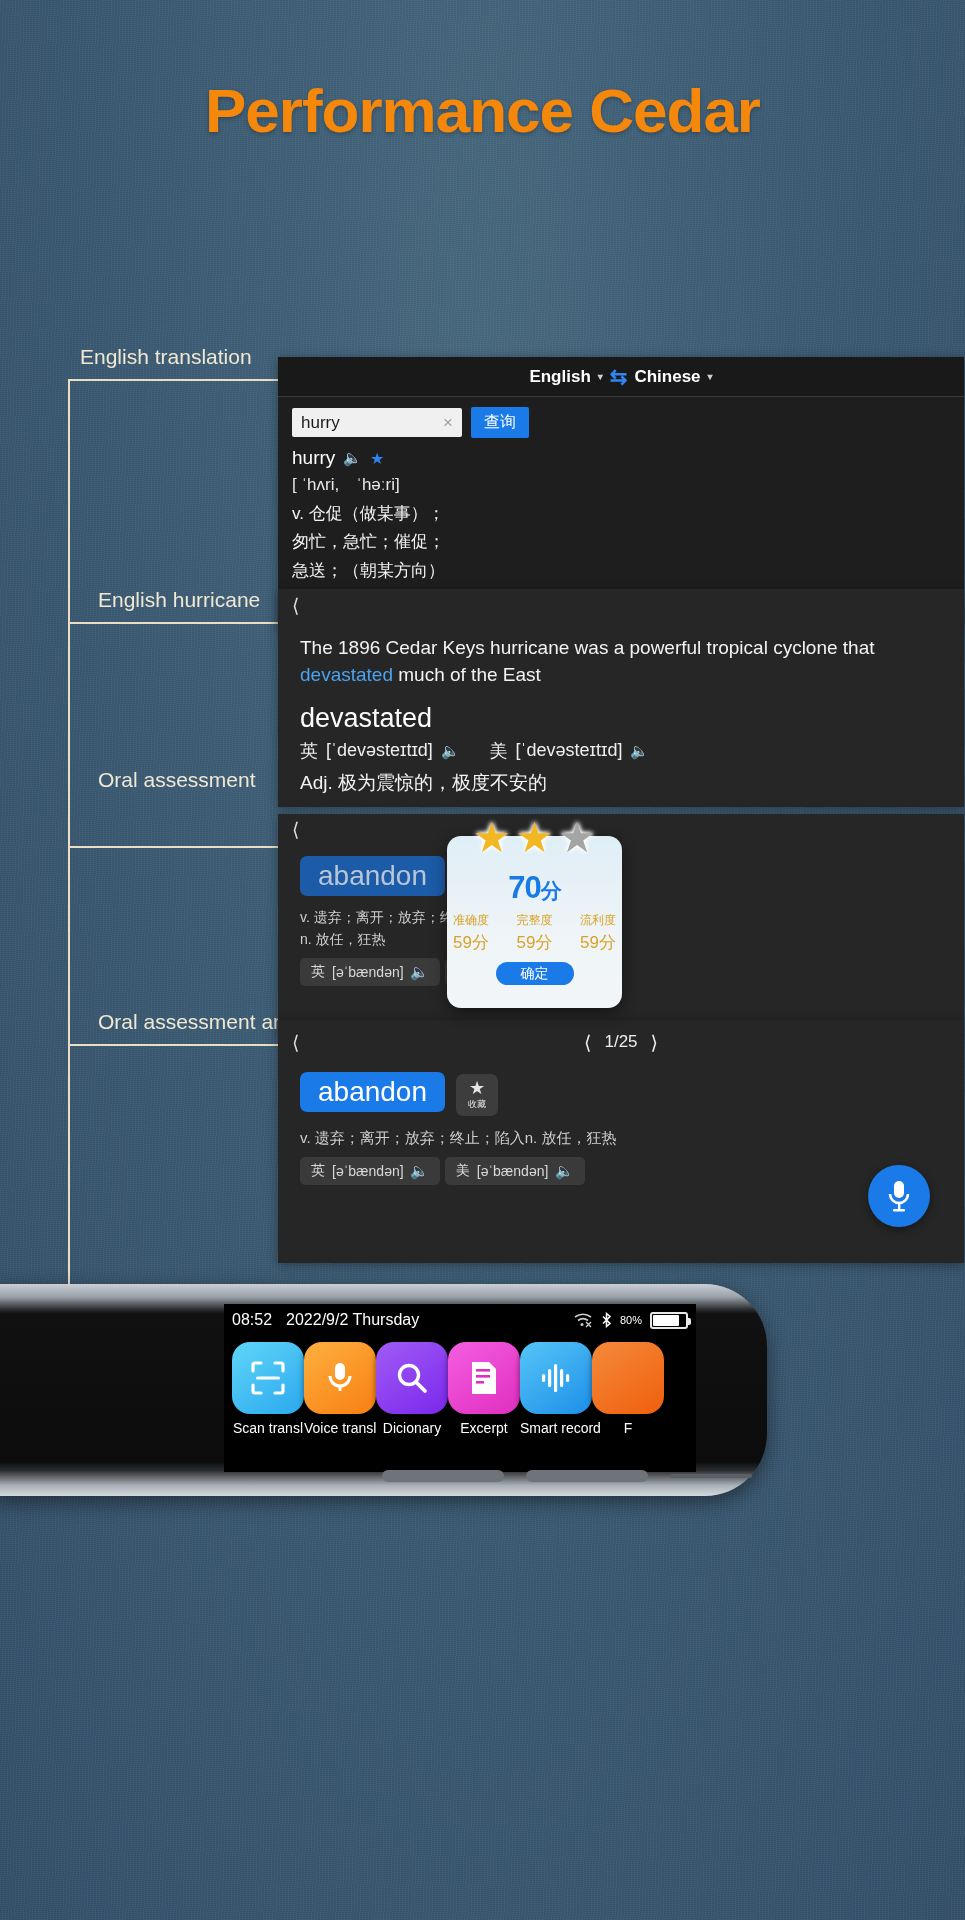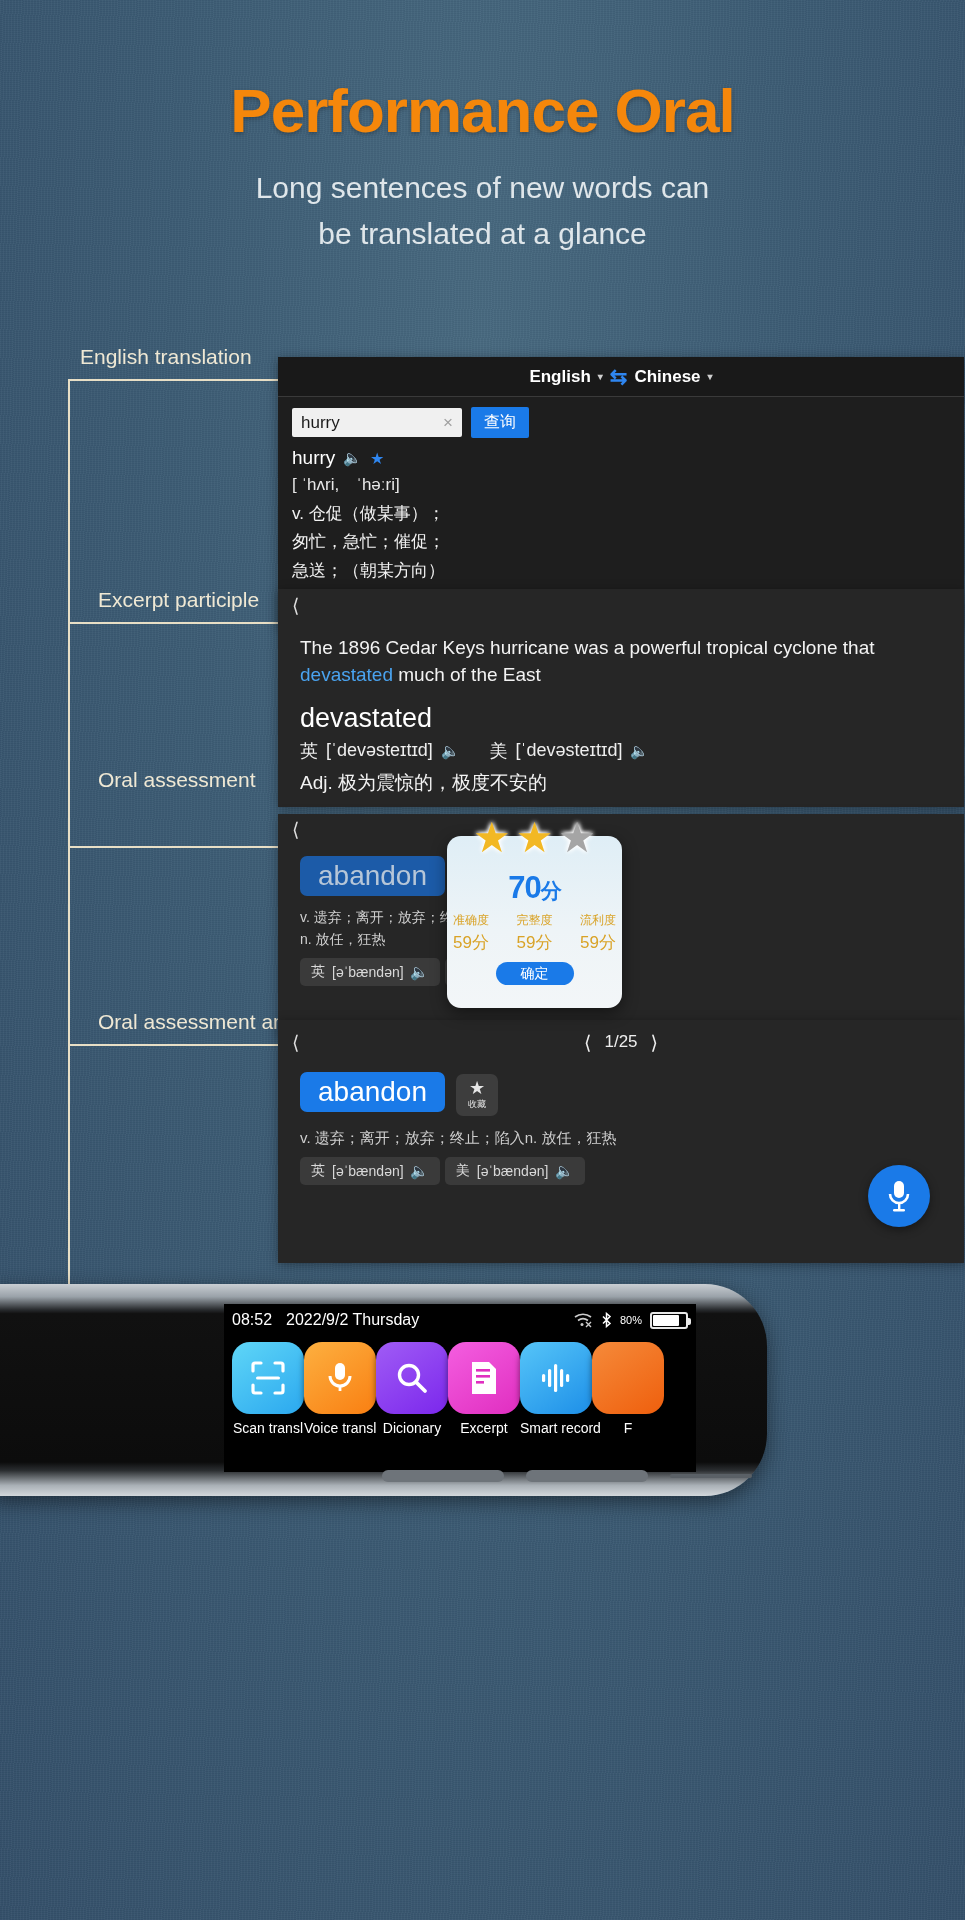--- a/index.html
+++ b/index.html
@@ -183,32 +183,28 @@
   #grip { position:absolute; left:390px; bottom:14px; display:flex; gap:22px; align-items:center; }
   .gb { width:122px; height:12px; border-radius:6px; background:#6e747a; }
   .gslot { width:82px; height:4px; border-radius:2px; background:#5a6066; }
 </style>
 </head>
 <body>
 
 <div id="bg"></div>
 
 <div id="header">
-  <div id="title">Performance Oral</div>
-  <div id="subtitle">
-    <div>Long sentences of new words can</div>
-    <div>be translated at a glance</div>
-  </div>
+  <div id="title">Performance Cedar</div>
 </div>
 
 <div class="callout" style="left:80px; top:345px;">English translation</div>
 <div class="hline" style="left:68px; top:379px; width:420px;"></div>
 <div class="chev" style="left:290px; top:366px;">⟨</div>
 
-<div class="callout" style="left:98px; top:588px;">Excerpt participle</div>
+<div class="callout" style="left:98px; top:588px;">English hurricane</div>
 <div class="hline" style="left:68px; top:622px; width:400px;"></div>
 <div class="chev" style="left:290px; top:609px;">⟨</div>
 
 <div class="callout" style="left:98px; top:768px;">Oral assessment</div>
 <div class="hline" style="left:68px; top:846px; width:400px;"></div>
 <div class="chev" style="left:290px; top:833px;">⟨</div>
 
 <div class="callout" style="left:98px; top:1010px;">Oral assessment and follow-up</div>
 <div class="hline" style="left:68px; top:1044px; width:400px;"></div>
 <div class="chev" style="left:290px; top:1031px;">⟨</div>

